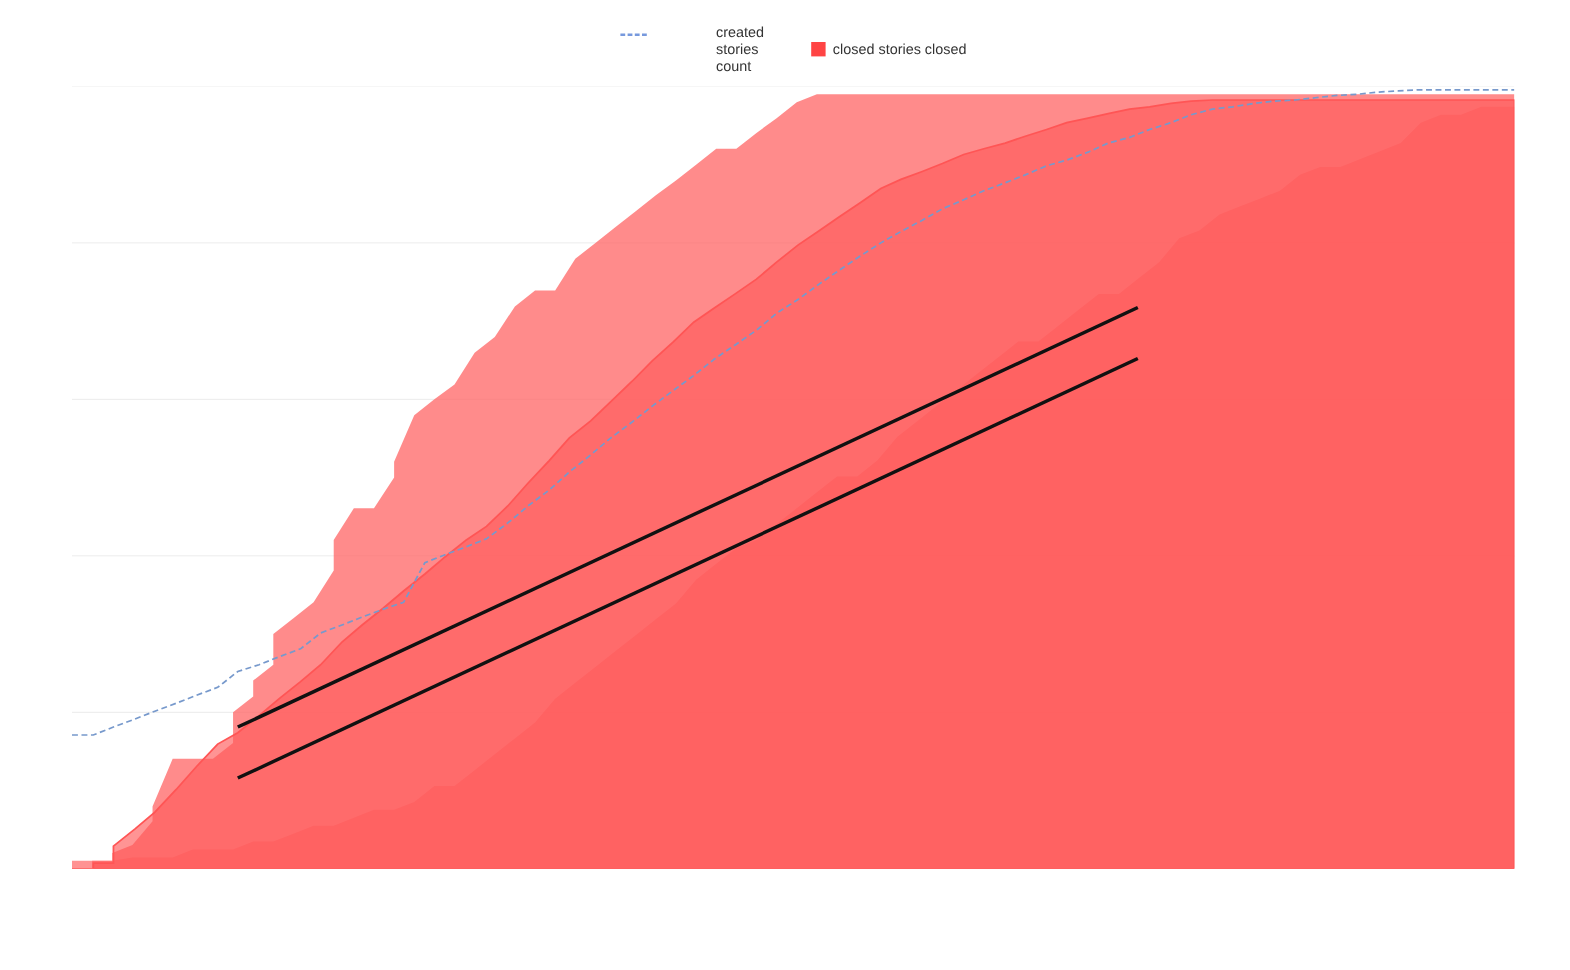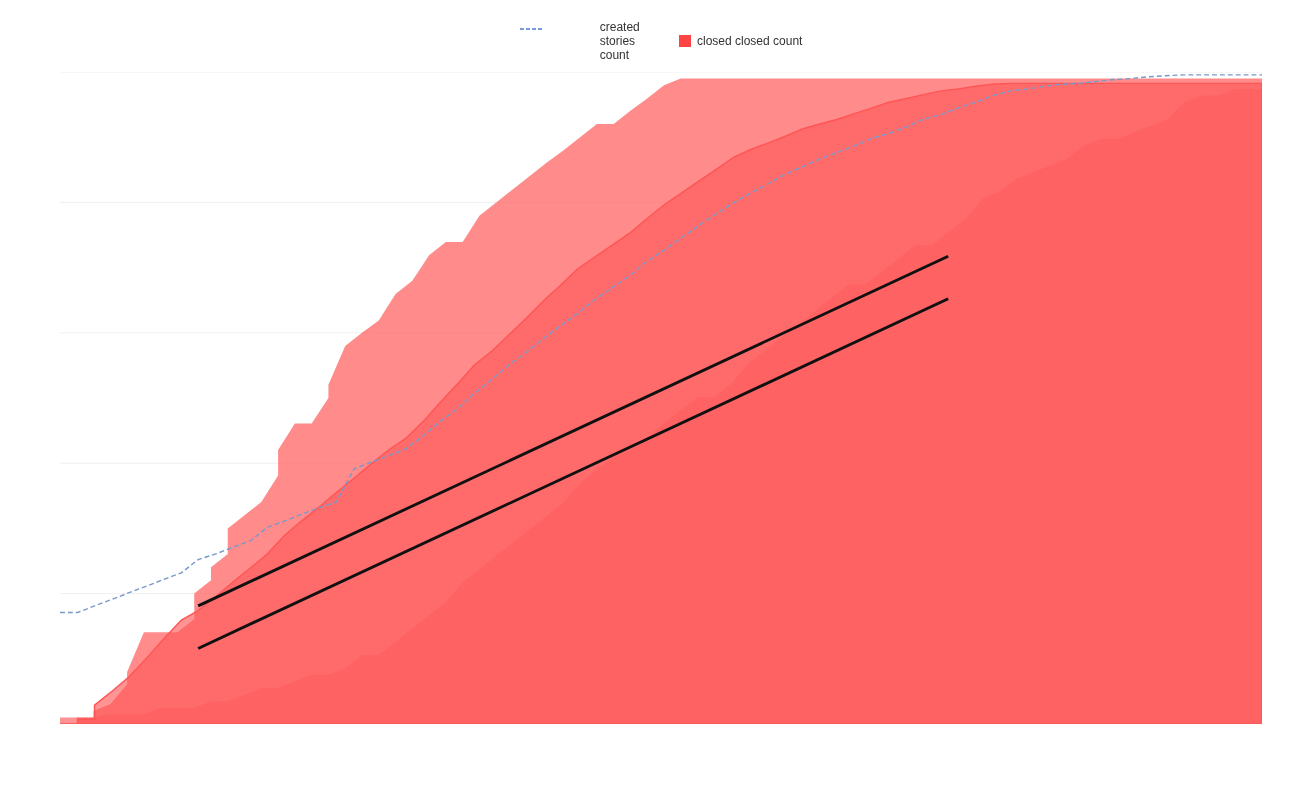--- a/index.html
+++ b/index.html
@@ -46,21 +46,21 @@
 <div class="chart-container">
   <div class="legend">
     <div class="legend-item">
       <svg width="22" height="10" style="overflow:visible">
         <line x1="0" y1="5" x2="22" y2="5" stroke="#7799dd" stroke-width="2" stroke-dasharray="4,2"></line>
       </svg>
       <span>created stories count</span>
     </div>
     <div class="legend-item">
       <div class="legend-square-red"></div>
-      <span>closed closed count</span>
+      <span>closed stories closed</span>
     </div>
   </div>
 
   <svg id="main-chart" viewBox="0 0 1218 690" preserveAspectRatio="none" style="display:block; width:100%; height:calc(100% - 40px);">
 
     <line x1="0" y1="0" x2="1218" y2="0" stroke="#ddd" stroke-width="0.5"></line>
     <line x1="0" y1="138" x2="1218" y2="138" stroke="#ddd" stroke-width="0.5"></line>
     <line x1="0" y1="276" x2="1218" y2="276" stroke="#ddd" stroke-width="0.5"></line>
     <line x1="0" y1="414" x2="1218" y2="414" stroke="#ddd" stroke-width="0.5"></line>
     <line x1="0" y1="552" x2="1218" y2="552" stroke="#ddd" stroke-width="0.5"></line>

